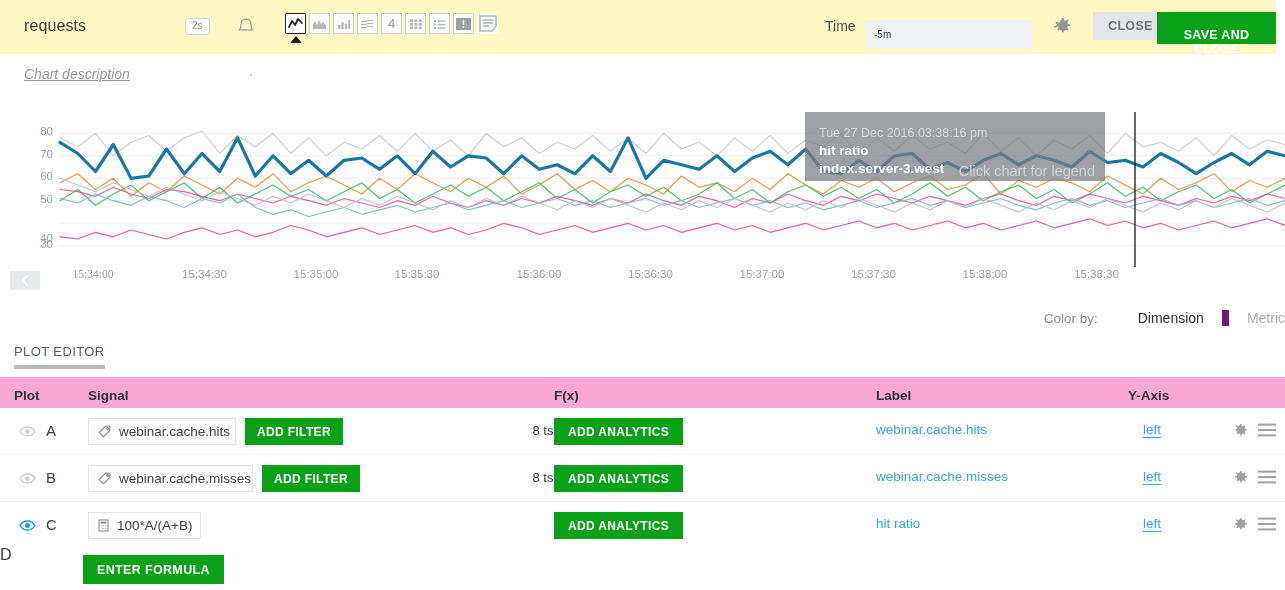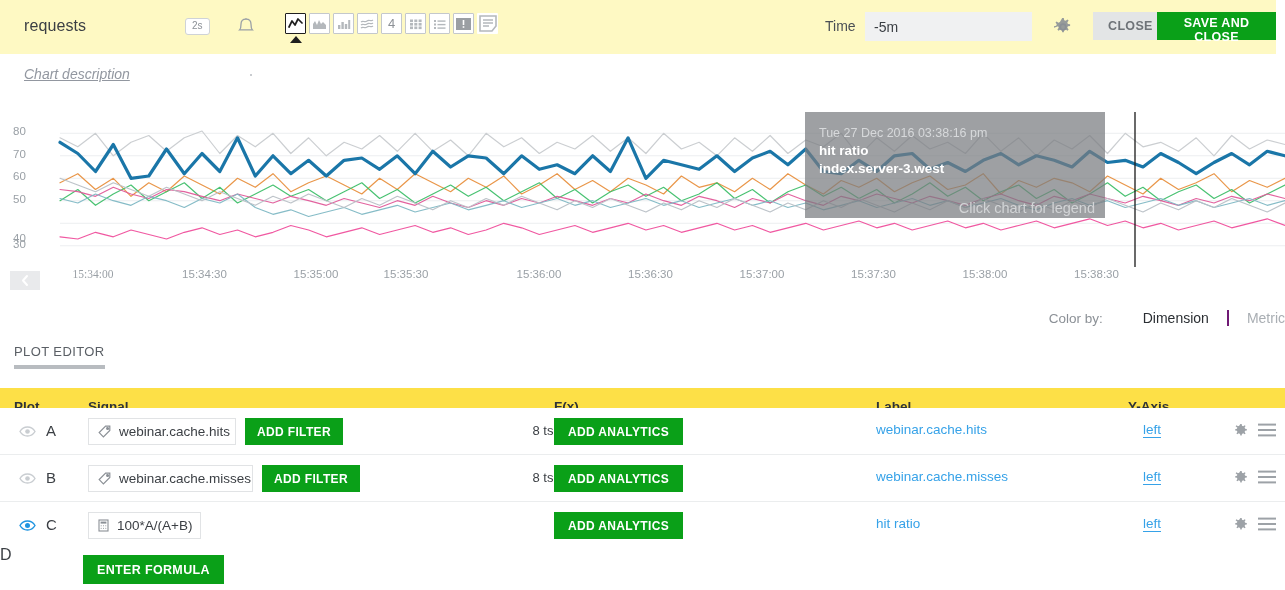--- a/index.html
+++ b/index.html
@@ -50,41 +50,41 @@
     border-bottom: 7px solid #1f1f1f;
   }
   .ct-btn svg { display: block; }
   .ct-num { font-size: 13px; font-weight: 400; color: #8d9196; line-height: 1; }
 
   .time-label {
     position: absolute; left: 825px; top: 18px;
     font-size: 14px; color: #4a4f55;
   }
   .time-input {
-    position: absolute; left: 865px; top: 12px;
+    position: absolute; left: 865px; top: 20px;
     width: 167px; height: 29px;
     background: #f0f1f2; border: none;
     font-family: "Liberation Sans", sans-serif;
-    font-size: 14px; color: #3b3f44; padding: 0 9px;
+    font-size: 10px; color: #3b3f44; padding: 0 9px;
   }
   .gear-header {
     position: absolute; left: 1052px; top: 16px;
     width: 22px; height: 22px; color: #8b9096;
   }
   .btn-close {
     position: absolute; left: 1093px; top: 12px;
     height: 28px; padding: 0 15px;
     background: #e3e5e6; border: none;
     font-family: "Liberation Sans", sans-serif;
     font-size: 12.5px; font-weight: 700; letter-spacing: .35px;
     color: #6e7378; cursor: pointer;
   }
   .btn-save {
     position: absolute; left: 1157px; top: 12px;
-    height: 28px; padding: 4px 14px;
+    height: 28px; padding: 16px 14px;
     background: #0aa018; border: none;
     font-family: "Liberation Sans", sans-serif;
     font-size: 12.5px; font-weight: 700; letter-spacing: .3px;
     color: #fff; cursor: pointer;
   }
 
   .chart-description {
     position: absolute; left: 24px; top: 66px;
     font-size: 14px; font-style: italic; color: #9297a0; text-decoration: underline;
   }
@@ -93,41 +93,41 @@
     width: 2px; height: 2px; background: #c9ccd0;
   }
 
   
   .chart-wrap {
     position: absolute; left: 0; top: 112px; width: 1285px; height: 155px;
   }
   .chart-svg { position: absolute; left: 0; top: 0; }
   .y-tick {
     position: absolute; right: 1232px;
-    font-size: 11.5px; color: #9aa0a6; width: 40px;
+    font-size: 11.5px; color: #9aa0a6; text-align: right; width: 40px;
   }
   .x-axis {
     position: absolute; left: 0; top: 268px; width: 1285px; height: 24px;
   }
   .x-tick {
     position: absolute; top: 0; font-size: 11.5px; color: #9aa0a6;
     transform: translateX(-50%); white-space: nowrap;
   }
   .prev-btn {
     position: absolute; left: 10px; top: 271px;
     width: 30px; height: 19px; background: #e9eaec;
     display: flex; align-items: center; justify-content: center;
     cursor: pointer;
   }
   .prev-btn svg { color: #ffffff; }
 
   
   .tooltip {
     position: absolute; left: 805px; top: 112px;
-    width: 300px; height: 106px;
+    width: 300px; height: 69px;
     background: rgba(120,124,128,0.72);
     padding: 12px 0 0 14px; pointer-events: none;
   }
   .tt-time { font-size: 12.5px; color: #d7d9db; line-height: 18px; }
   .tt-metric { font-size: 13.5px; color: #ffffff; font-weight: 700; line-height: 18px; }
   .tt-dim { font-size: 13.5px; color: #ffffff; font-weight: 700; line-height: 18px; }
   .tt-val-row { display: flex; align-items: center; gap: 7px; margin-top: 2px; }
   .tt-swatch { width: 8px; height: 8px; border-radius: 50%; background: #2da6e8; }
   .tt-value { font-size: 13.5px; color: #ffffff; font-weight: 700; }
   .tt-hint {
@@ -138,39 +138,39 @@
   
   .colorby {
     position: absolute; right: 0; top: 303px;
     display: flex; align-items: center; height: 30px;
   }
   .colorby-label { font-size: 13.5px; color: #8b9096; margin-right: 22px; }
   .colorby-opt {
     font-size: 14px; color: #2b2f33; font-weight: 400;
     padding: 0 18px; cursor: pointer;
   }
-  .colorby-opt.muted { color: #a9aeb3; font-weight: 400; border-left: 2px solid #701a75; padding-right: 0; }
+  .colorby-opt.muted { color: #a9aeb3; font-weight: 400; border-left: 7px solid #701a75; padding-right: 0; }
 
   
   .pe-tabbar {
     position: absolute; left: 0; top: 340px; width: 1285px; height: 28px;
     background: #fff;
   }
   .pe-tab {
     position: absolute; left: 14px; top: 4px;
     font-size: 13px; color: #5a5f65; letter-spacing: .4px;
     padding-bottom: 7px; cursor: pointer;
   }
   .pe-tab-underline {
     position: absolute; left: 14px; top: 25px; width: 91px; height: 4px;
     background: #b8bcc0;
   }
   .table-head {
-    position: absolute; left: 0; top: 388px; width: 1285px; height: 37px;
-    background: #fde047; border-bottom: 3px solid #3b82f6;
+    position: absolute; left: 0; top: 377px; width: 1285px; height: 37px;
+    background: #f9a8d4; border-bottom: 3px solid #3b82f6;
   }
   .th {
     position: absolute; top: 11px;
     font-size: 13.5px; font-weight: 700; color: #2f3337;
   }
   .row {
     position: absolute; left: 0; width: 1285px; height: 47px;
     border-bottom: 1px solid #ebedee; background: #fff;
   }
   .row .eye { position: absolute; left: 19px; top: 15px; width: 17px; height: 17px; }
@@ -347,21 +347,21 @@
     <div class="tt-time">Tue 27 Dec 2016 03:38:16 pm</div>
     <div class="tt-metric">hit ratio</div>
     <div class="tt-dim">index.server-3.west</div>
     <div class="tt-hint">Click chart for legend</div>
   </div>
 
   <div class="x-axis" id="xAxis">
       <div class="x-tick" style="left: 93px; font-family: Liberation Serif, serif;">15:34:00</div>
       <div class="x-tick" style="left: 204.5px;">15:34:30</div>
       <div class="x-tick" style="left: 316px;">15:35:00</div>
-      <div class="x-tick" style="left: 406px;">15:35:30</div>
+      <div class="x-tick" style="left: 417px;">15:35:30</div>
       <div class="x-tick" style="left: 539px;">15:36:00</div>
       <div class="x-tick" style="left: 650.5px;">15:36:30</div>
       <div class="x-tick" style="left: 762px;">15:37:00</div>
       <div class="x-tick" style="left: 873.5px;">15:37:30</div>
       <div class="x-tick" style="left: 985px;">15:38:00</div>
       <div class="x-tick" style="left: 1096.5px;">15:38:30</div>
     </div>
   <div class="prev-btn">
     <svg width="11" height="13" viewBox="0 0 11 13" fill="none" stroke="currentColor" stroke-width="2" stroke-linecap="round" stroke-linejoin="round">
       <polyline points="7,2 3,6.5 7,11"></polyline>

